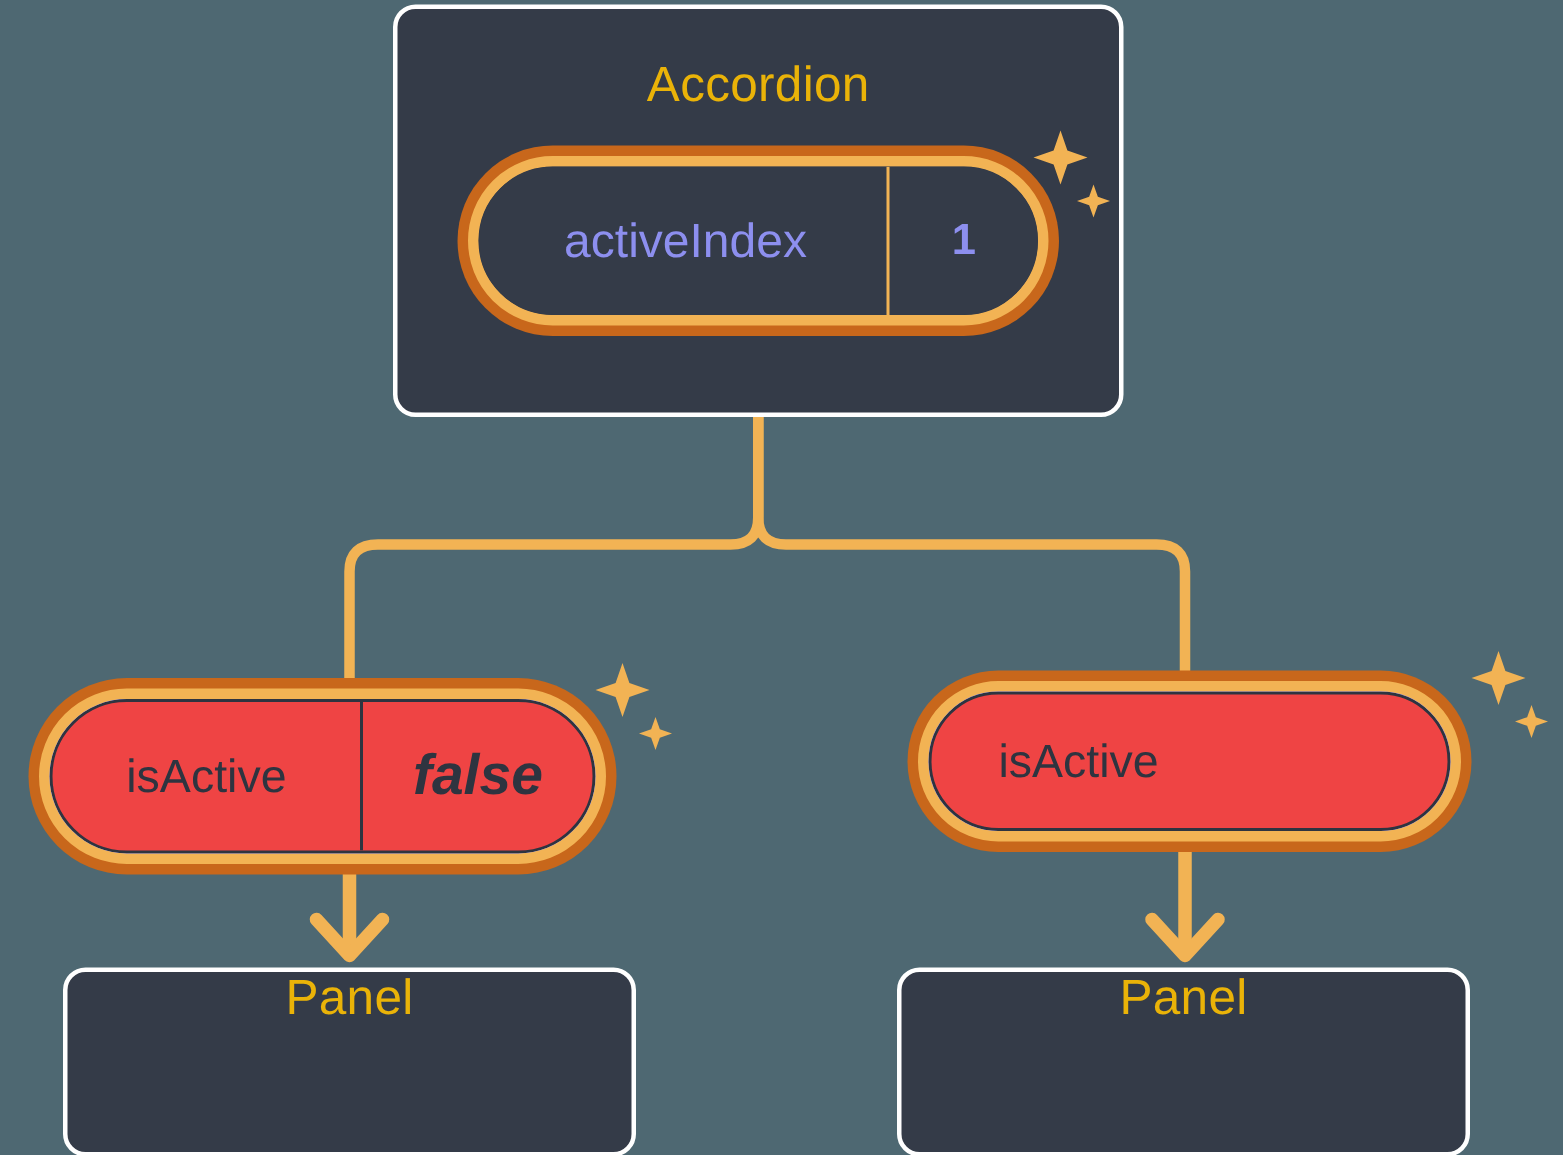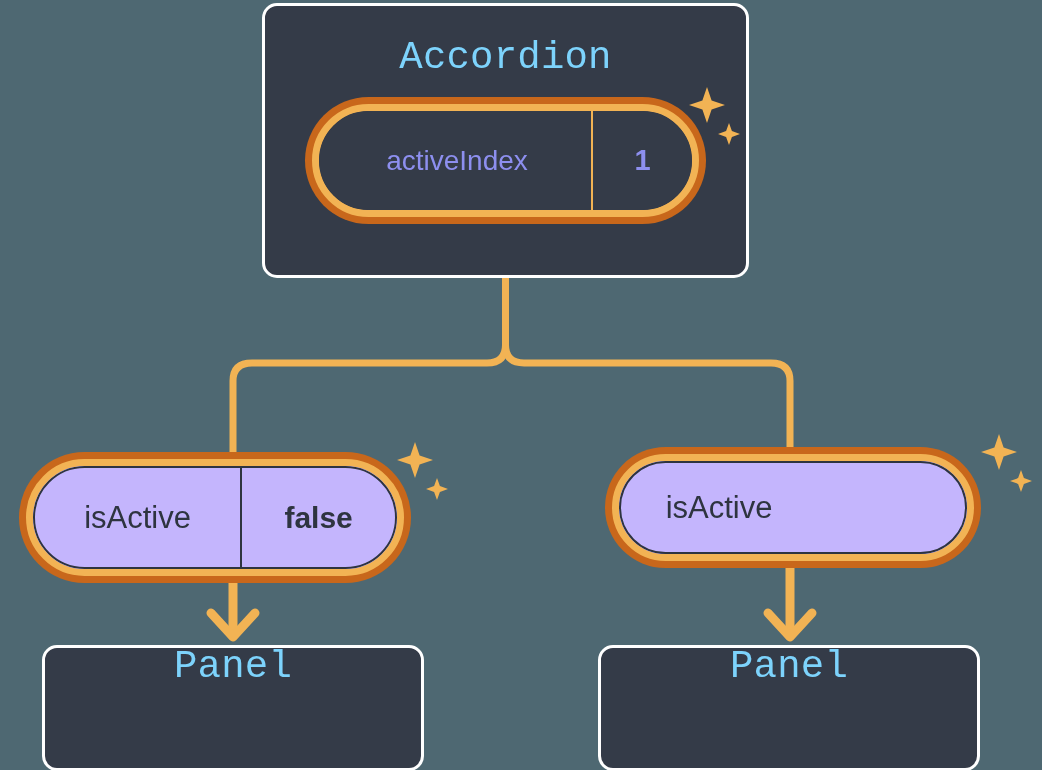--- a/index.html
+++ b/index.html
@@ -37,26 +37,25 @@
     border: 3px solid #ffffff;
     border-radius: 15px;
     display: flex;
     align-items: flex-start;
     justify-content: center;
   }
   .node-box.panel {
     align-items: flex-start;
   }
   .node-title {
-    color: #7dd3fc;
-    font-size: 39px;
+    color: #eab308;
+    font-size: 33px;
     font-weight: 400;
     letter-spacing: 0.2px;
     line-height: 1;
-    font-family: Liberation Mono, monospace;
   }
 
   #accordion-box {
     left: 262px;
     top: 3px;
     width: 487px;
     height: 275px;
     padding-top: 33px;
   }
   #panel-left-box {
@@ -112,21 +111,21 @@
   }
   .pill.dark .pill-val {
     border-left: 2px solid #f2b354;
   }
 
   
   .pill.purple {
     background: #8d8fef;
   }
   .pill.purple .pill-inner {
-    background: #c4b5fd;
+    background: #ef4444;
     border: 2px solid #2e3440;
     border-radius: 999px;
   }
   .pill.purple .pill-key,
   .pill.purple .pill-val {
     color: #2e3440;
   }
   .pill.purple .pill-val {
     border-left: 2px solid #2e3440;
   }
@@ -136,21 +135,21 @@
 
   
   #pill-activeindex {
     left: 312px;
     top: 104px;
     width: 387px;
     height: 113px;
   }
   #pill-activeindex .pill-key {
     flex: 0 0 272px;
-    font-size: 28px;
+    font-size: 32px;
     padding-left: 4px;
   }
   #pill-activeindex .pill-val {
     flex: 1 1 auto;
     font-size: 29px;
   }
 
   
   #pill-isactive-left {
     left: 26px;
@@ -163,21 +162,22 @@
     top: 454px;
     width: 362px;
     height: 107px;
   }
   .pill.purple .pill-key {
     flex: 0 0 57%;
     font-size: 31px;
   }
   .pill.purple .pill-val {
     flex: 1 1 auto;
-    font-size: 30px;
+    font-size: 38px;
+    font-style: italic;
   }
 
   
   .sparkle-group {
     position: absolute;
     pointer-events: none;
   }
   #sparkles-accordion { left: 686px; top: 85px; }
   #sparkles-left      { left: 394px; top: 440px; }
   #sparkles-right     { left: 978px; top: 432px; }

